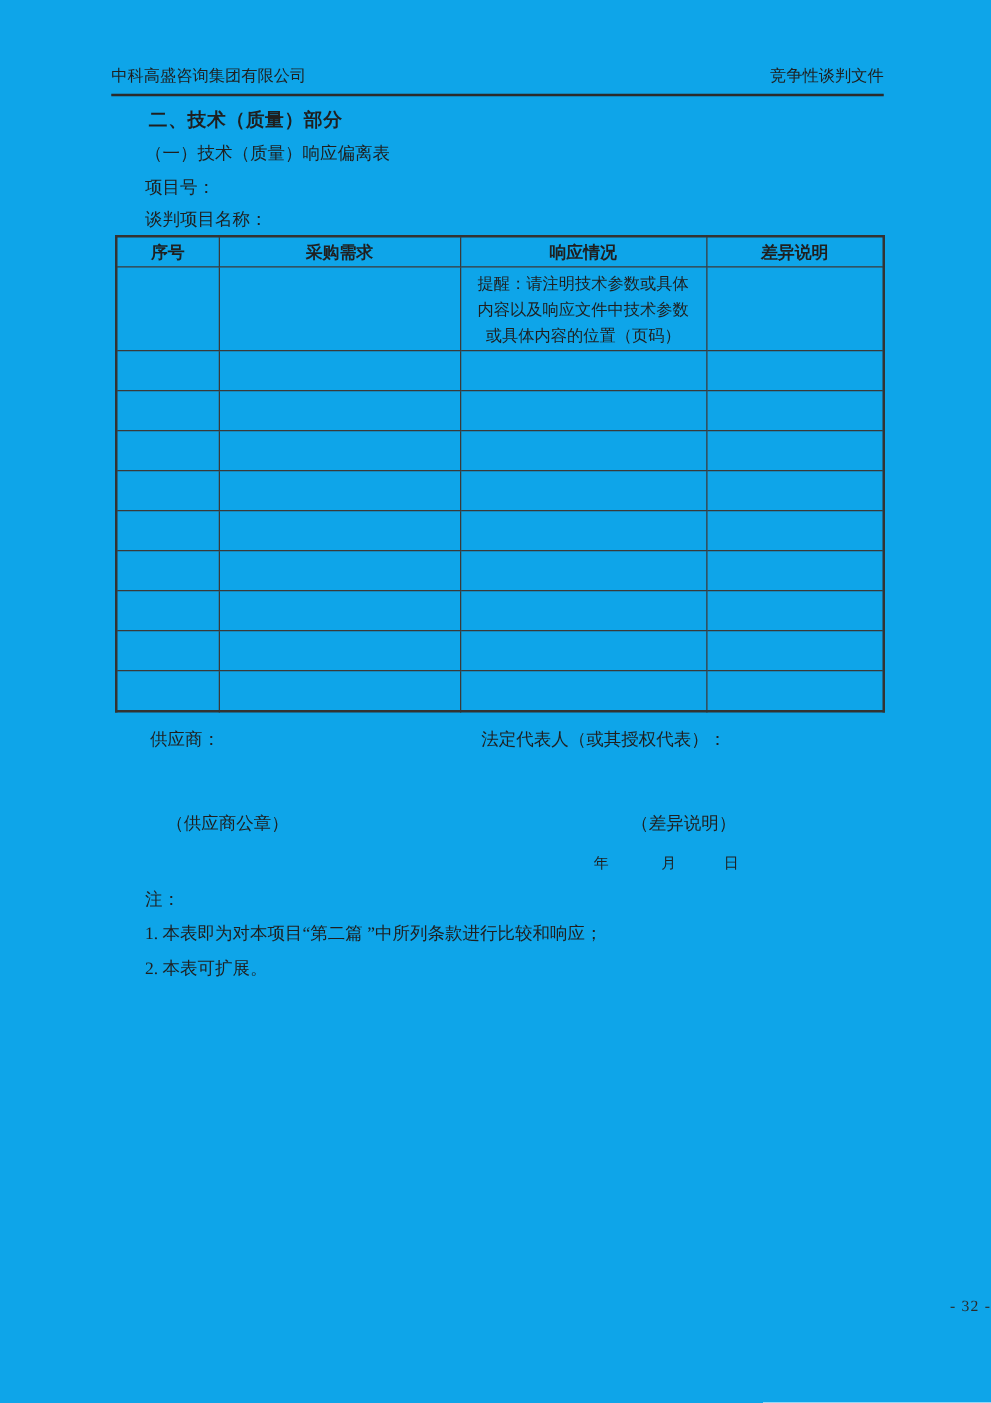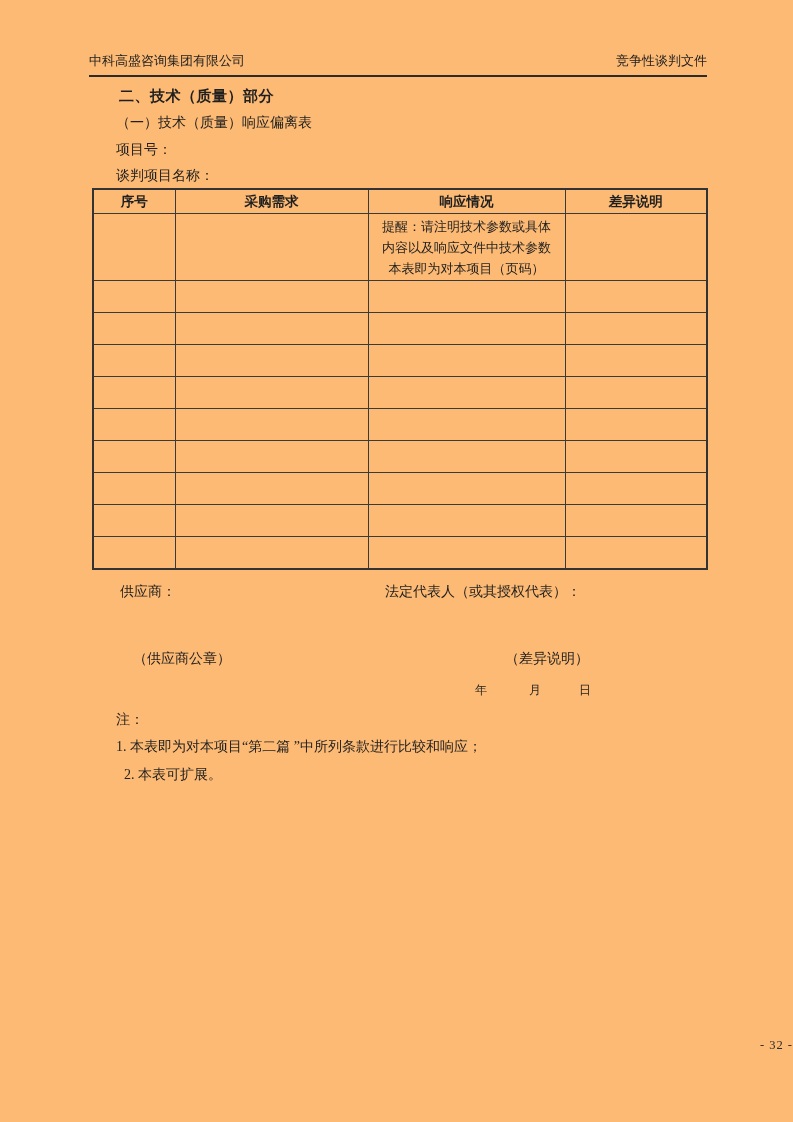--- a/index.html
+++ b/index.html
@@ -1,19 +1,19 @@
 <!DOCTYPE html>
 <html><head>
 <meta charset="utf-8">
 <style>
   html,body{margin:0;padding:0;background:#ffffff;}
   .page{
     position:relative;
     width:793px;height:1122px;
-    background:#fdba74;
+    background:#0ea5e9;
     overflow:hidden;
     font-family:"Liberation Serif","DejaVu Serif",serif;
     color:#1f1f1f;
   }
   .abs{position:absolute;}
 
   
   .doc-header{
     top:52px;left:89px;width:618px;
     display:flex;justify-content:space-between;align-items:flex-end;
@@ -62,21 +62,21 @@
   .seal-line{top:650px;left:90px;width:616px;height:18px;font-size:14px;}
   .seal-line .supplier-seal{position:absolute;left:43px;top:0;}
   .seal-line .sign-seal{position:absolute;left:415px;top:0;}
   .date-line{top:682px;left:475px;font-size:12px;}
   .date-line .y{margin-right:42px;}
   .date-line .m{margin-right:38px;}
 
   
   .notes-label{top:711px;left:116px;font-size:14px;}
   .note-1{top:738px;left:116px;font-size:14px;}
-  .note-2{top:766px;left:116px;font-size:14px;margin-left:8px;}
+  .note-2{top:766px;left:116px;font-size:14px;}
 
   
   .page-footer{
     top:1038px;left:0;width:793px;
     text-align:right;font-size:12.5px;color:#2a2a2a;
     letter-spacing:1px;
   }
 </style>
 </head>
 <body>
@@ -106,21 +106,21 @@
         <th>序号</th>
         <th>采购需求</th>
         <th>响应情况</th>
         <th>差异说明</th>
       </tr>
       <tr>
         <td></td>
         <td></td>
         <td class="reminder">提醒：请注明技术参数或具体
 内容以及响应文件中技术参数
-本表即为对本项目（页码）</td>
+或具体内容的位置（页码）</td>
         <td></td>
       </tr>
       <tr class="empty-row">
         <td></td>
           <td></td>
           <td></td>
           <td></td>
       </tr>
       <tr class="empty-row">
         <td></td>

